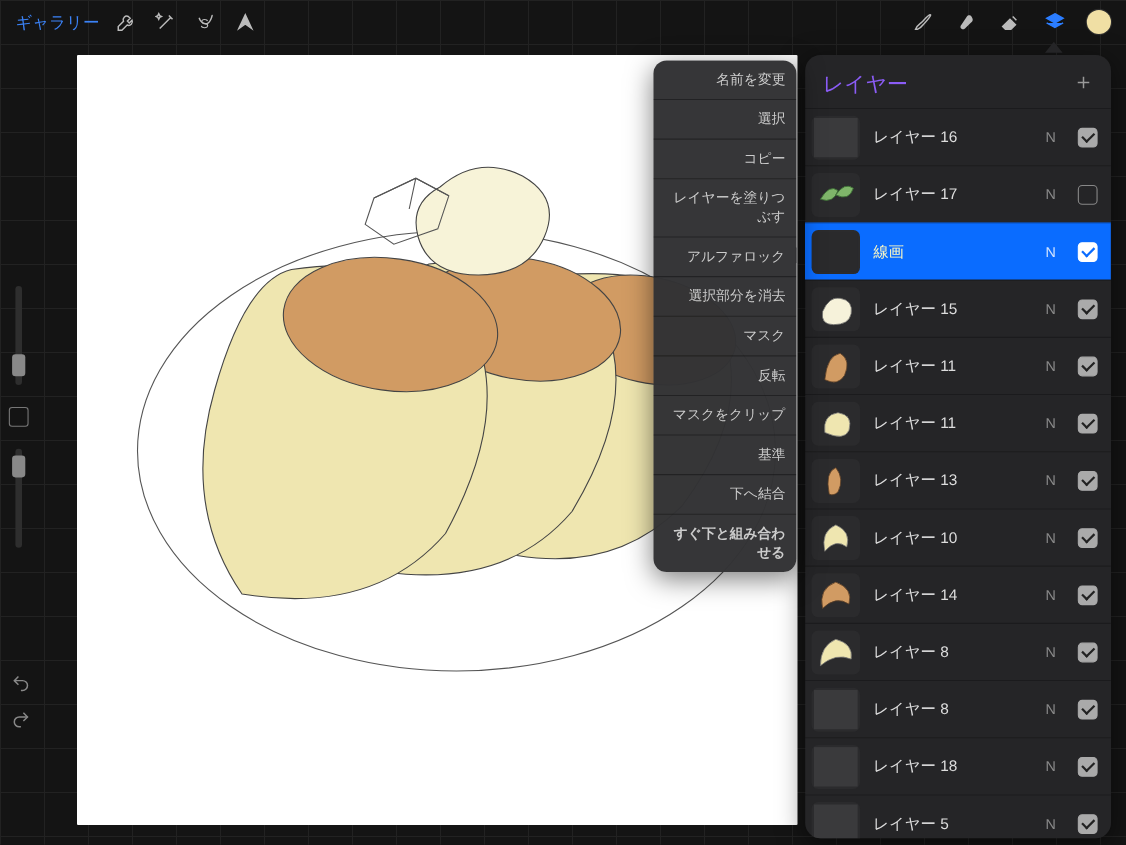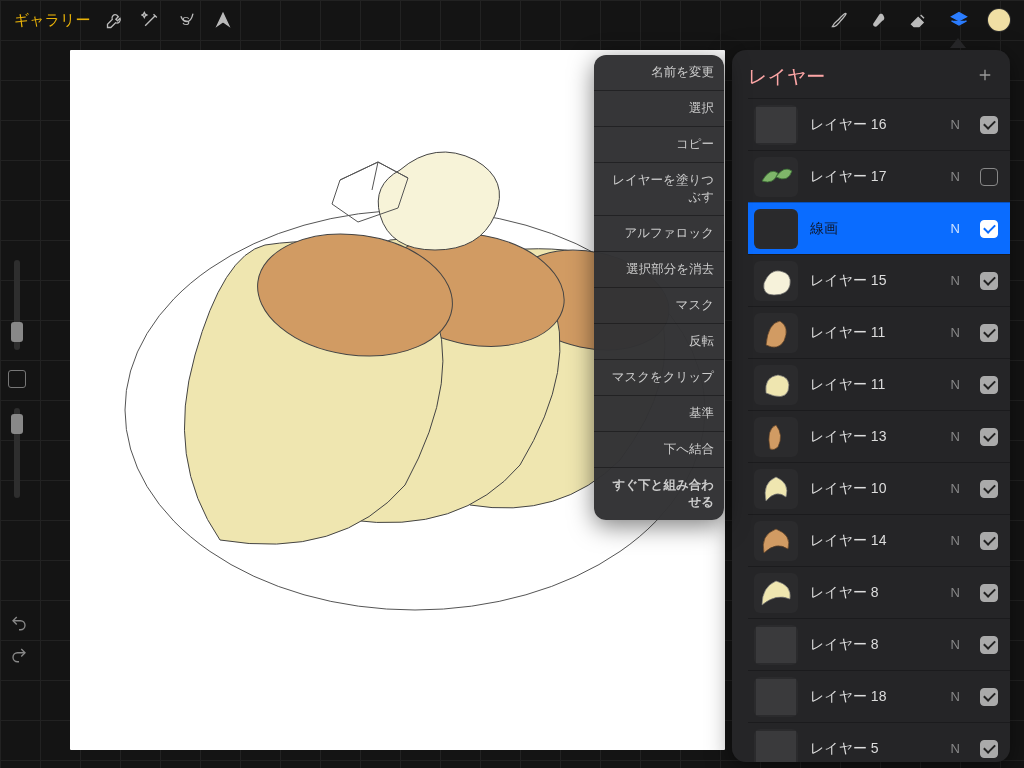--- a/index.html
+++ b/index.html
@@ -7,46 +7,46 @@
   .app { width:1024px; height:768px; position:relative; background:#1a1a1a; color:#ddd; }
   
   .grid-bg { position:absolute; inset:0; background:
       linear-gradient(#222 1px, transparent 1px) 0 0/40px 40px,
       linear-gradient(90deg,#222 1px, transparent 1px) 0 0/40px 40px,
       #141414; }
   
   .topbar { position:absolute; top:0; left:0; right:0; height:40px; display:flex; align-items:center; padding:0 14px; z-index:20; }
   .topbar .left { display:flex; align-items:center; gap:14px; }
   .topbar .right { margin-left:auto; display:flex; align-items:center; gap:18px; }
-  .gallery-link { font-size:15px; color:#eab308; }
+  .gallery-link { font-size:15px; color:#3b82f6; }
   .tb-btn { width:22px; height:22px; display:flex; align-items:center; justify-content:center; color:#bbb; }
   .tb-btn svg { width:20px; height:20px; stroke:#bbb; fill:none; stroke-width:1.6; }
   .tb-btn.active svg { stroke:#2b7dff; fill:#2b7dff; }
   .color-swatch { width:22px; height:22px; border-radius:50%; background:#f0dfa4; box-shadow:0 0 0 1px rgba(255,255,255,.1);}
   
   .canvas-wrap { position:absolute; top:50px; left:70px; width:655px; height:700px; background:#fff; z-index:5; overflow:hidden; border-radius:1px; }
   .canvas-svg { width:100%; height:100%; display:block; }
   
   .side-sliders { position:absolute; left:6px; top:260px; width:22px; z-index:10; display:flex; flex-direction:column; align-items:center; gap:20px; }
   .slider-track { width:6px; height:90px; background:#2e2e2e; border-radius:3px; position:relative; }
   .slider-thumb { position:absolute; left:-3px; width:12px; height:20px; background:#888; border-radius:3px; }
   .slider-square { width:18px; height:18px; border:1.5px solid #777; border-radius:3px; }
   
   .undo-stack { position:absolute; left:10px; bottom:100px; display:flex; flex-direction:column; gap:10px; z-index:10; }
   .undo-stack svg { width:18px; height:18px; stroke:#888; fill:none; stroke-width:1.8; }
   
   .layers-panel { position:absolute; top:50px; right:14px; width:278px; bottom:6px; background:rgba(38,38,40,.98); border-radius:14px; box-shadow:0 6px 24px rgba(0,0,0,.5); overflow:hidden; z-index:30; display:flex; flex-direction:column; }
   .layers-header { display:flex; align-items:center; justify-content:space-between; padding:14px 16px 8px 16px; }
-  .layers-header h1 { font-size:19px; font-weight:500; color:#fca5a5; }
+  .layers-header h1 { font-size:19px; font-weight:500; color:#8b5cf6; }
   .plus-icon svg { width:18px; height:18px; stroke:#999; stroke-width:1.8; }
   .layers-list { flex:1; overflow-y:auto; }
   .layers-list::-webkit-scrollbar { width:0; }
-  .layer-row { display:flex; align-items:center; height:52px; padding:0 12px 0 6px; gap:12px; border-top:1px solid rgba(0,0,0,.25);margin-left:16px; }
+  .layer-row { display:flex; align-items:center; height:52px; padding:0 12px 0 6px; gap:12px; border-top:1px solid rgba(0,0,0,.25); }
   .layer-row.selected { background:#0a6cff; }
-  .layer-row.selected .layer-name { color:#0f172a; }
+  .layer-row.selected .layer-name { color:#fef9c3; }
   .layer-row.selected .blend-mode { color:#cfe2ff; }
   .thumb { width:44px; height:40px; border-radius:6px; background:#2b2b2d; display:flex; align-items:center; justify-content:center; overflow:hidden; flex-shrink:0; }
   .thumb svg { width:40px; height:36px; }
   .layer-name { flex:1; font-size:14px; color:#ddd; white-space:nowrap; overflow:hidden; text-overflow:ellipsis; }
   .blend-mode { font-size:13px; color:#888; margin-right:8px; }
   .vis-check { width:18px; height:18px; border-radius:4px; border:1.5px solid #888; display:flex; align-items:center; justify-content:center; }
   .vis-check.checked { background:#aaa; border-color:#aaa; }
   .layer-row.selected .vis-check.checked { background:#fff; border-color:#fff; }
   .vis-check.checked::after { content:""; width:5px; height:9px; border:solid #222; border-width:0 2px 2px 0; transform:rotate(45deg); margin-top:-2px; }
   .layer-row.selected .vis-check.checked::after { border-color:#0a6cff; }

